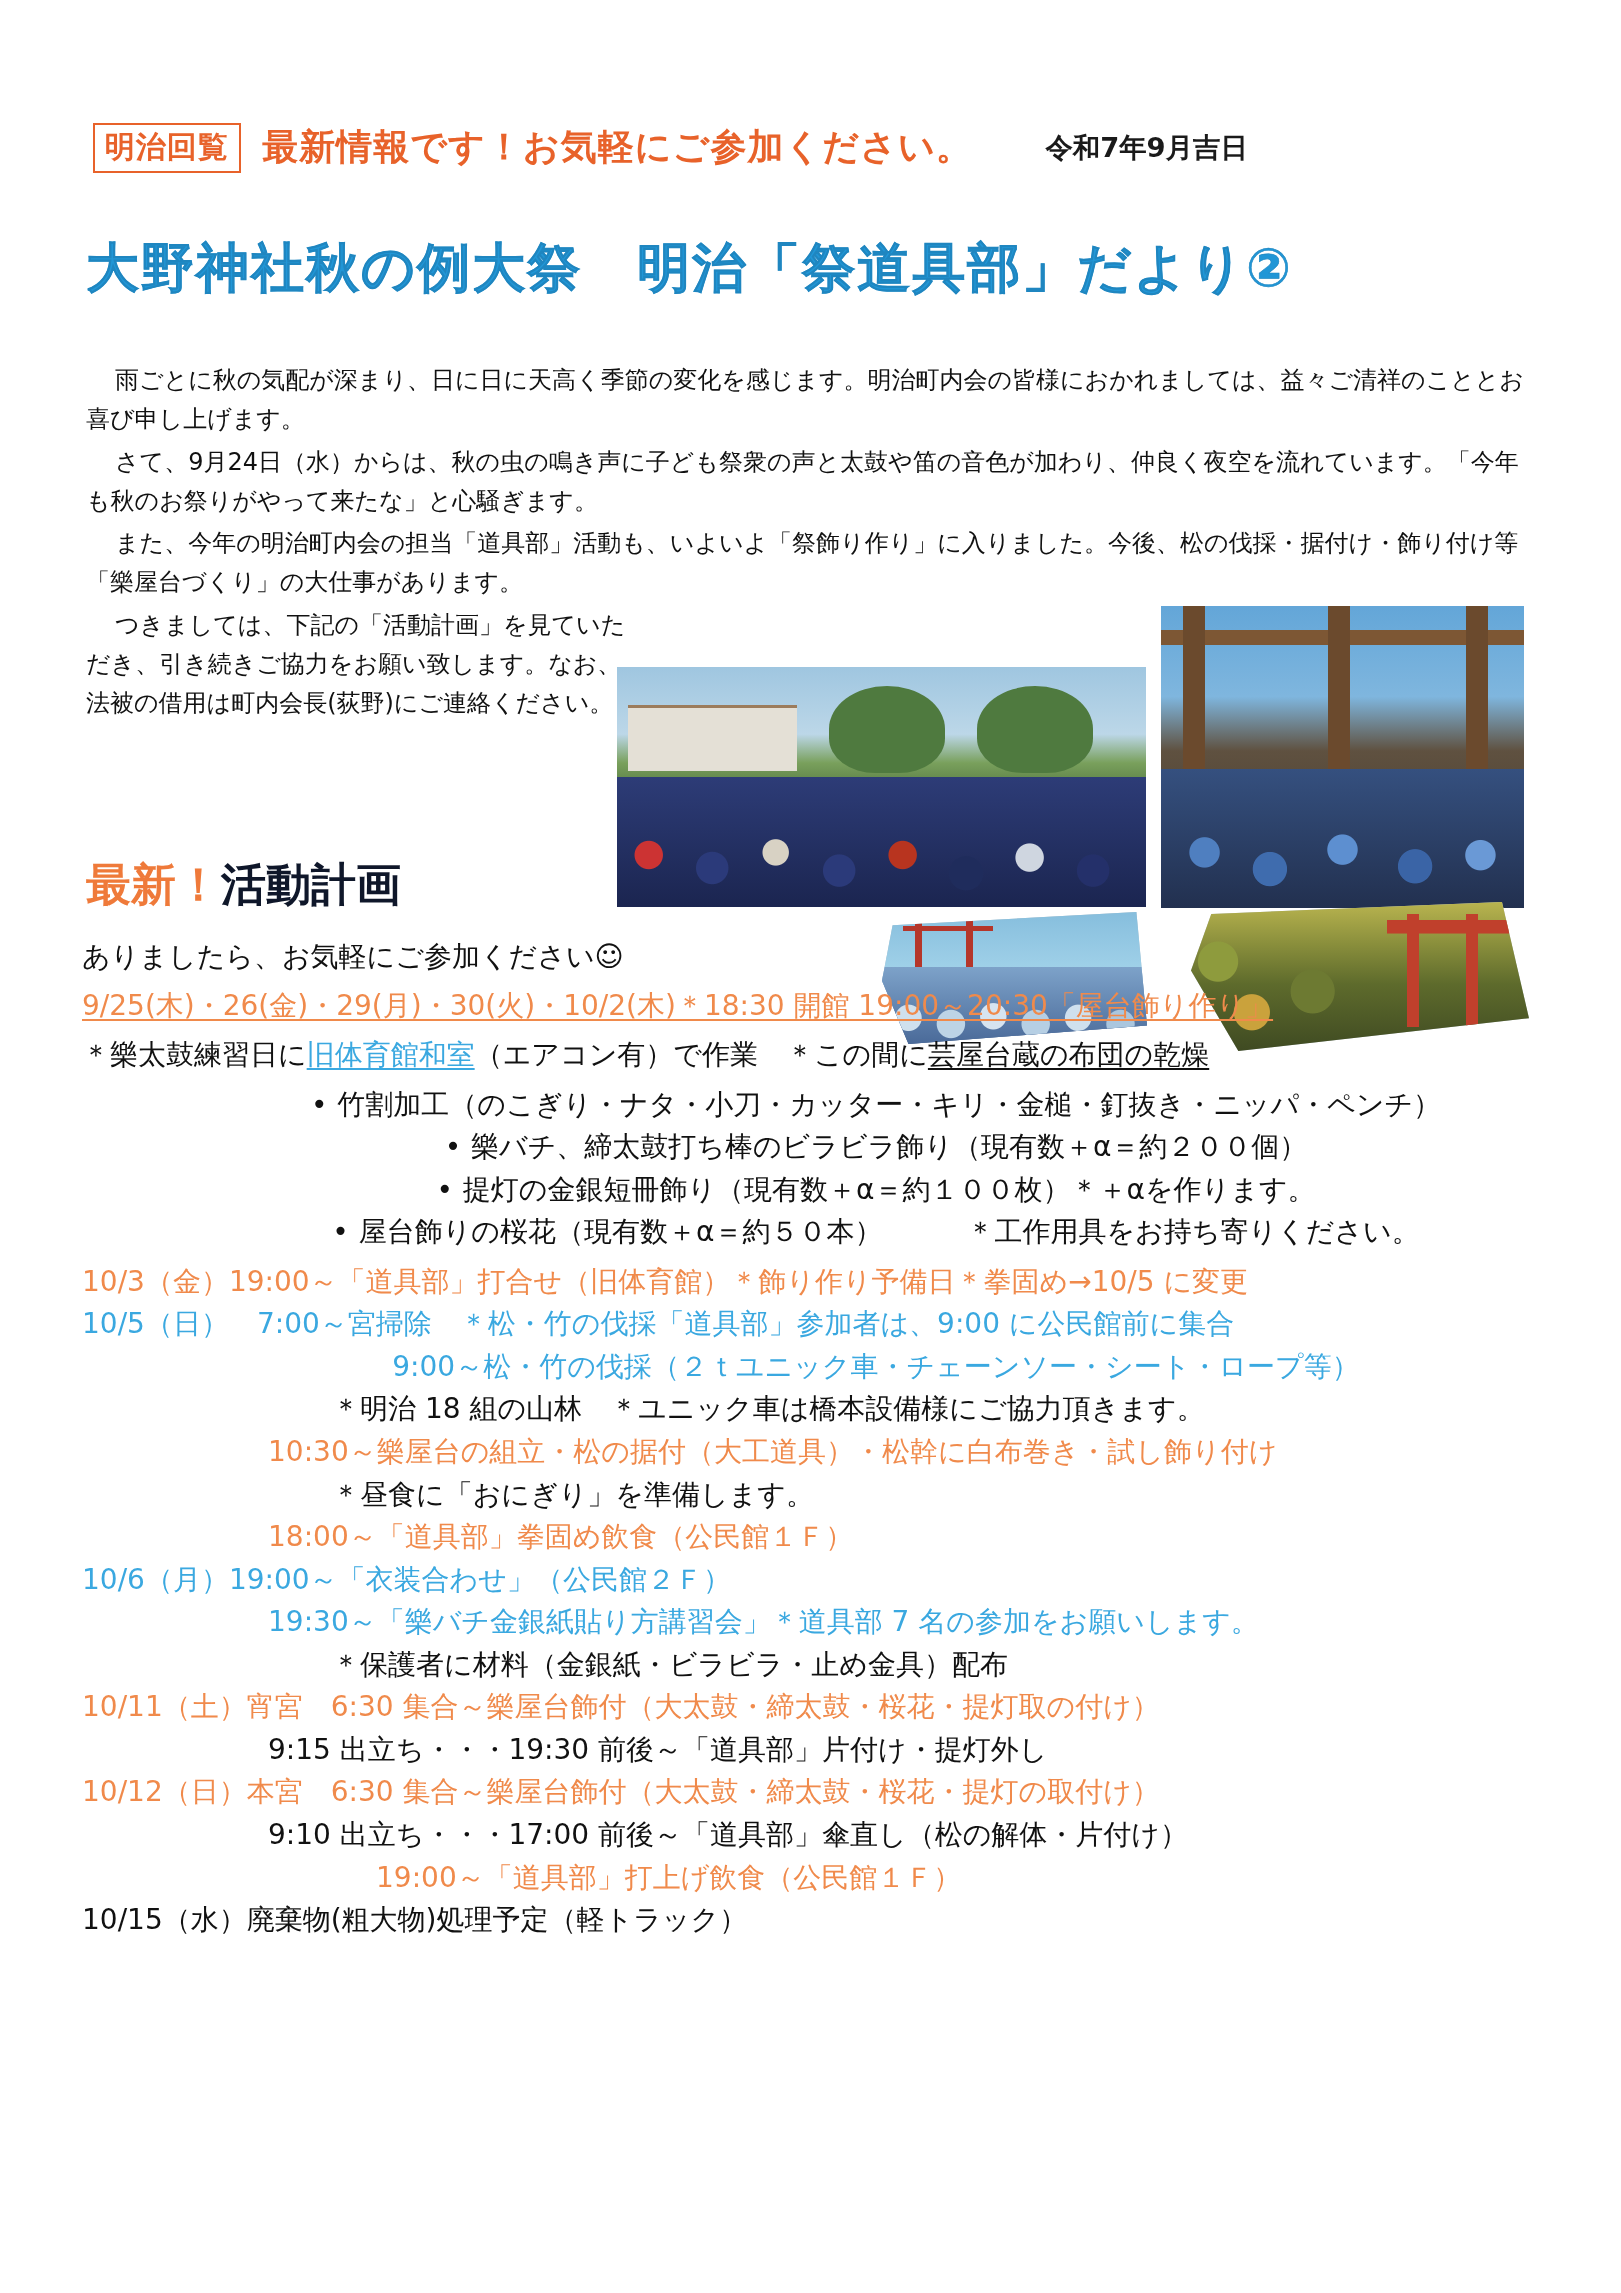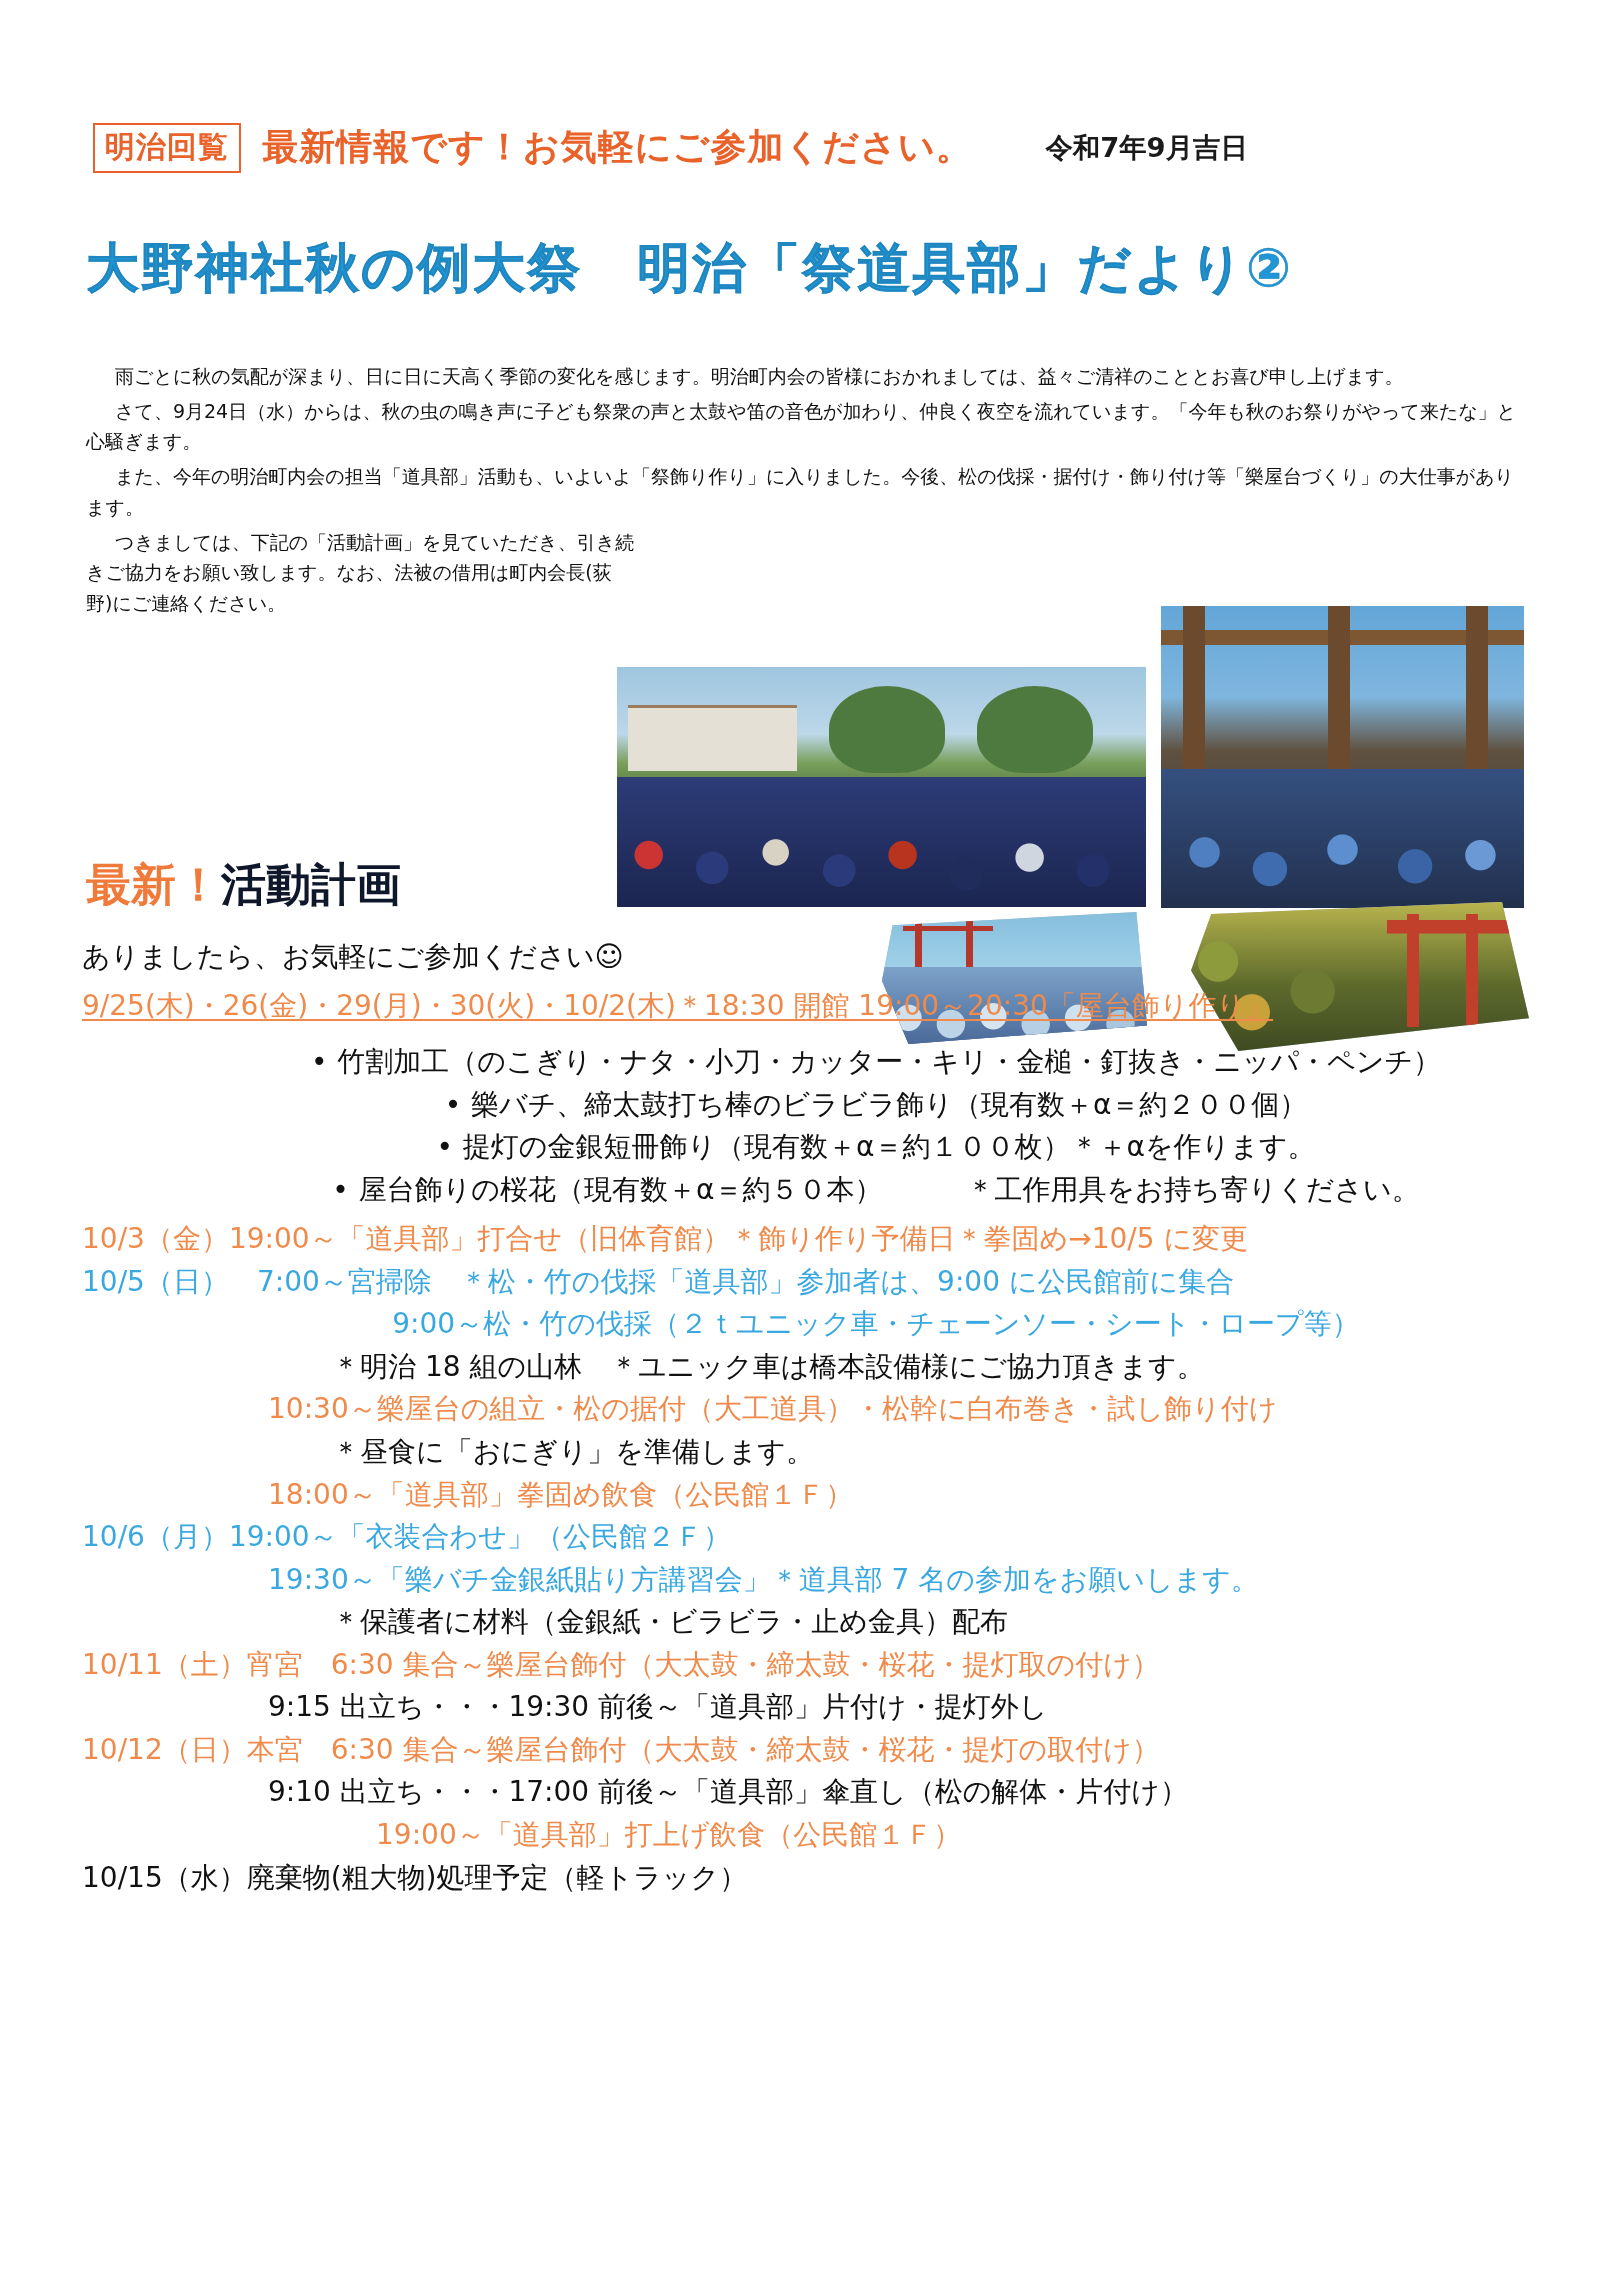--- a/index.html
+++ b/index.html
@@ -74,21 +74,21 @@
     font-family: "DejaVu Sans", sans-serif;
     -webkit-text-stroke: 0.6px #1f86c0;
   }
 
   
   .body-text {
     position: absolute;
     left: 86px;
     top: 361px;
     width: 1441px;
-    font-size: 19px;
+    font-size: 24px;
     line-height: 1.62;
     color: #111;
     font-family: "DejaVu Sans", sans-serif;
   }
   .body-text p {
     margin: 0 0 3.9px 0;
     text-indent: 29px;
   }
   .body-text p.narrow {
     width: 549px;
@@ -274,20 +274,23 @@
 
   <div class="plan-heading">
     <span class="h-orange">最新！</span><span class="h-green">活動計画</span>
   </div>
 
   <div class="schedule">
     <div class="line note-lines">ありましたら、お気軽にご参加ください☺</div>
     <div class="gap-sm"></div>
     <div class="line c-orange u">9/25(木)・26(金)・29(月)・30(火)・10/2(木)＊18:30 開館 19:00～20:30「屋台飾り作り」</div>
     <div class="gap-sm"></div>
+    <div class="line">
+      <span class="c-black">＊樂太鼓練習日に</span><span class="c-blue u">旧体育館和室</span><span class="c-black">（エアコン有）で作業　＊この間に</span><span class="c-black u">芸屋台蔵の布団の乾燥</span>
+    </div>
     <div class="gap-sm"></div>
     <div class="line indent2 bullet">竹割加工（のこぎり・ナタ・小刀・カッター・キリ・金槌・釘抜き・ニッパ・ペンチ）</div>
     <div class="line indent2 bullet">樂バチ、締太鼓打ち棒のビラビラ飾り（現有数＋α＝約２００個）</div>
     <div class="line indent2 bullet">提灯の金銀短冊飾り（現有数＋α＝約１００枚）＊＋αを作ります。</div>
     <div class="line indent2 bullet">屋台飾りの桜花（現有数＋α＝約５０本）　　　＊工作用具をお持ち寄りください。</div>
     <div class="gap-sm"></div>
 
     <div class="line c-orange">10/3（金）19:00～「道具部」打合せ（旧体育館）＊飾り作り予備日＊拳固め→10/5 に変更</div>
     <div class="line c-blue">10/5（日）　7:00～宮掃除　＊松・竹の伐採「道具部」参加者は、9:00 に公民館前に集合</div>
     <div class="line c-blue indent2">9:00～松・竹の伐採（２ｔユニック車・チェーンソー・シート・ロープ等）</div>

